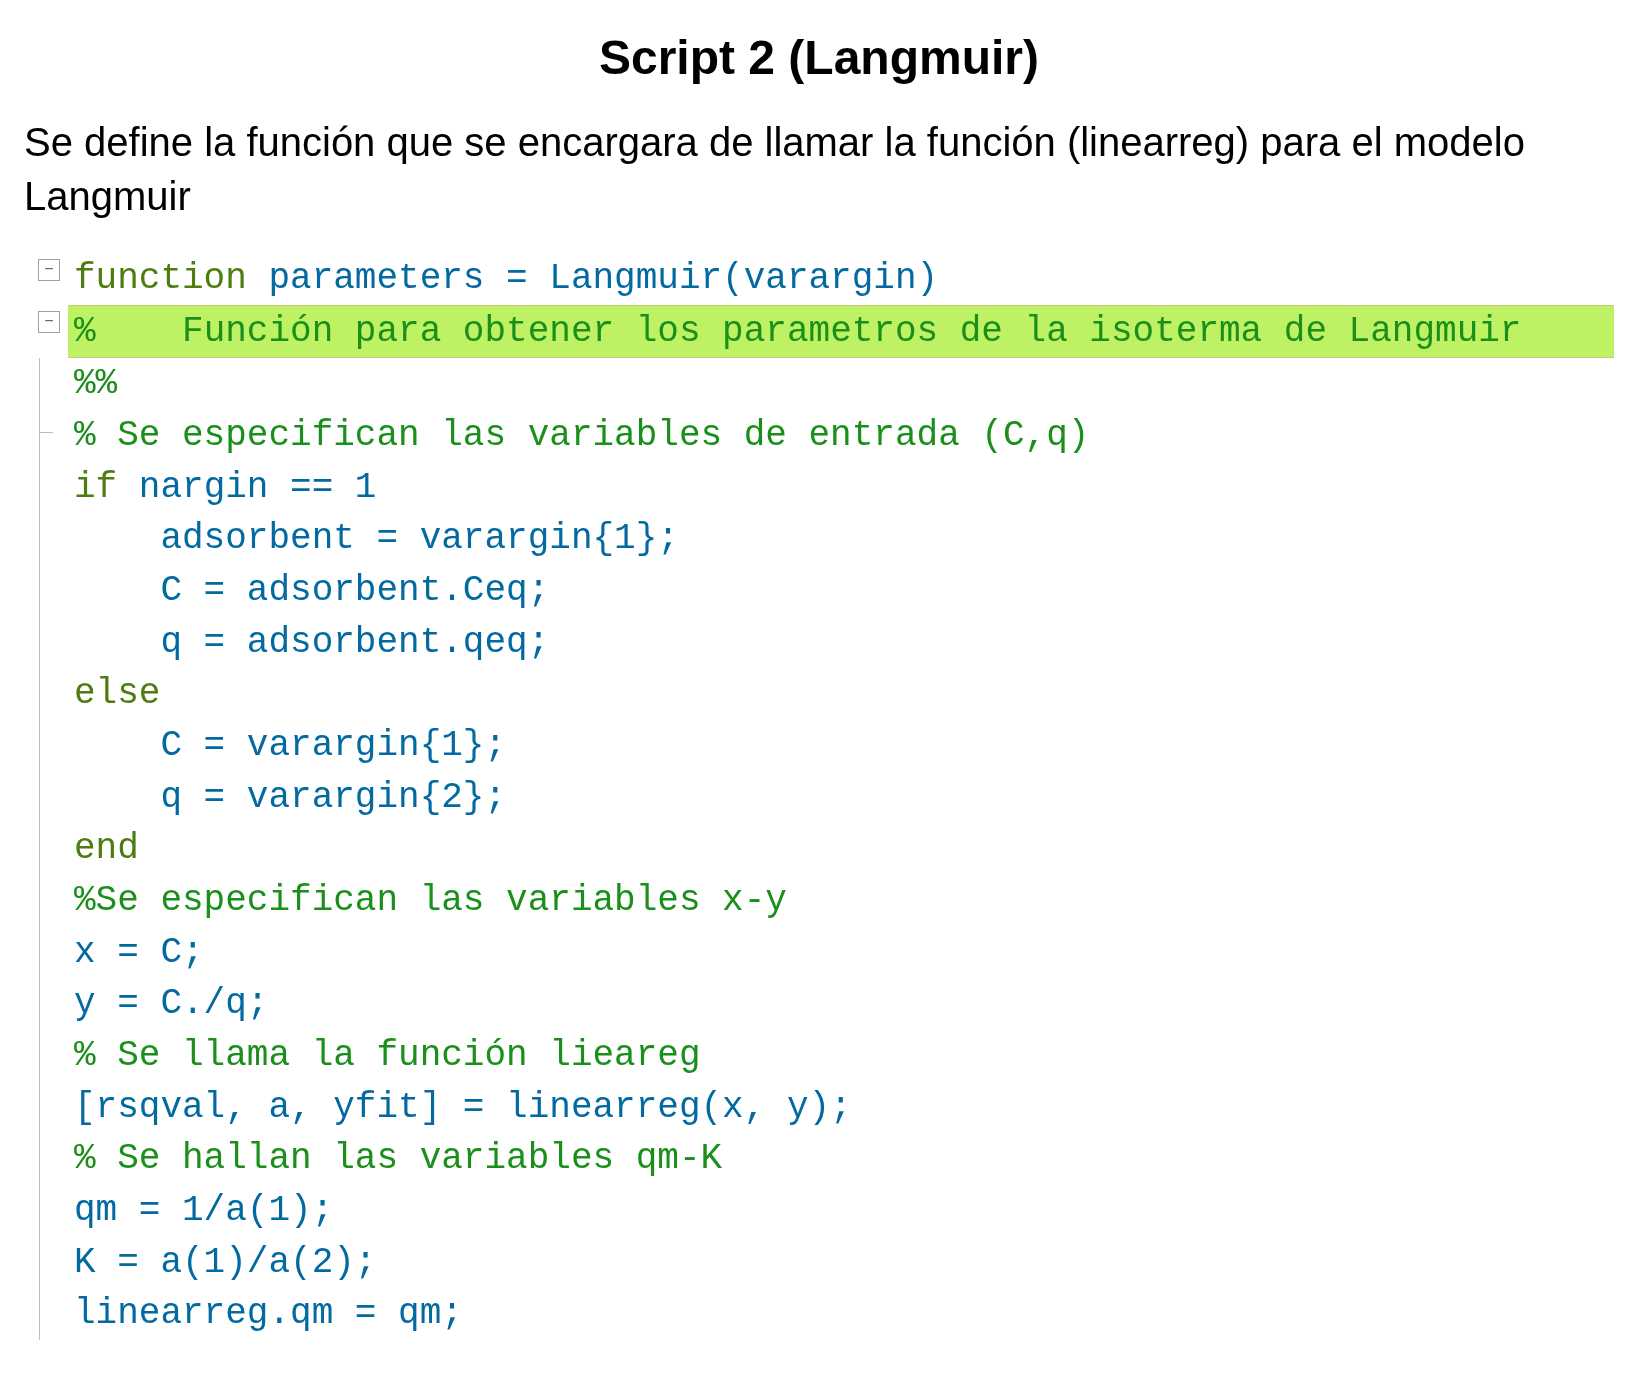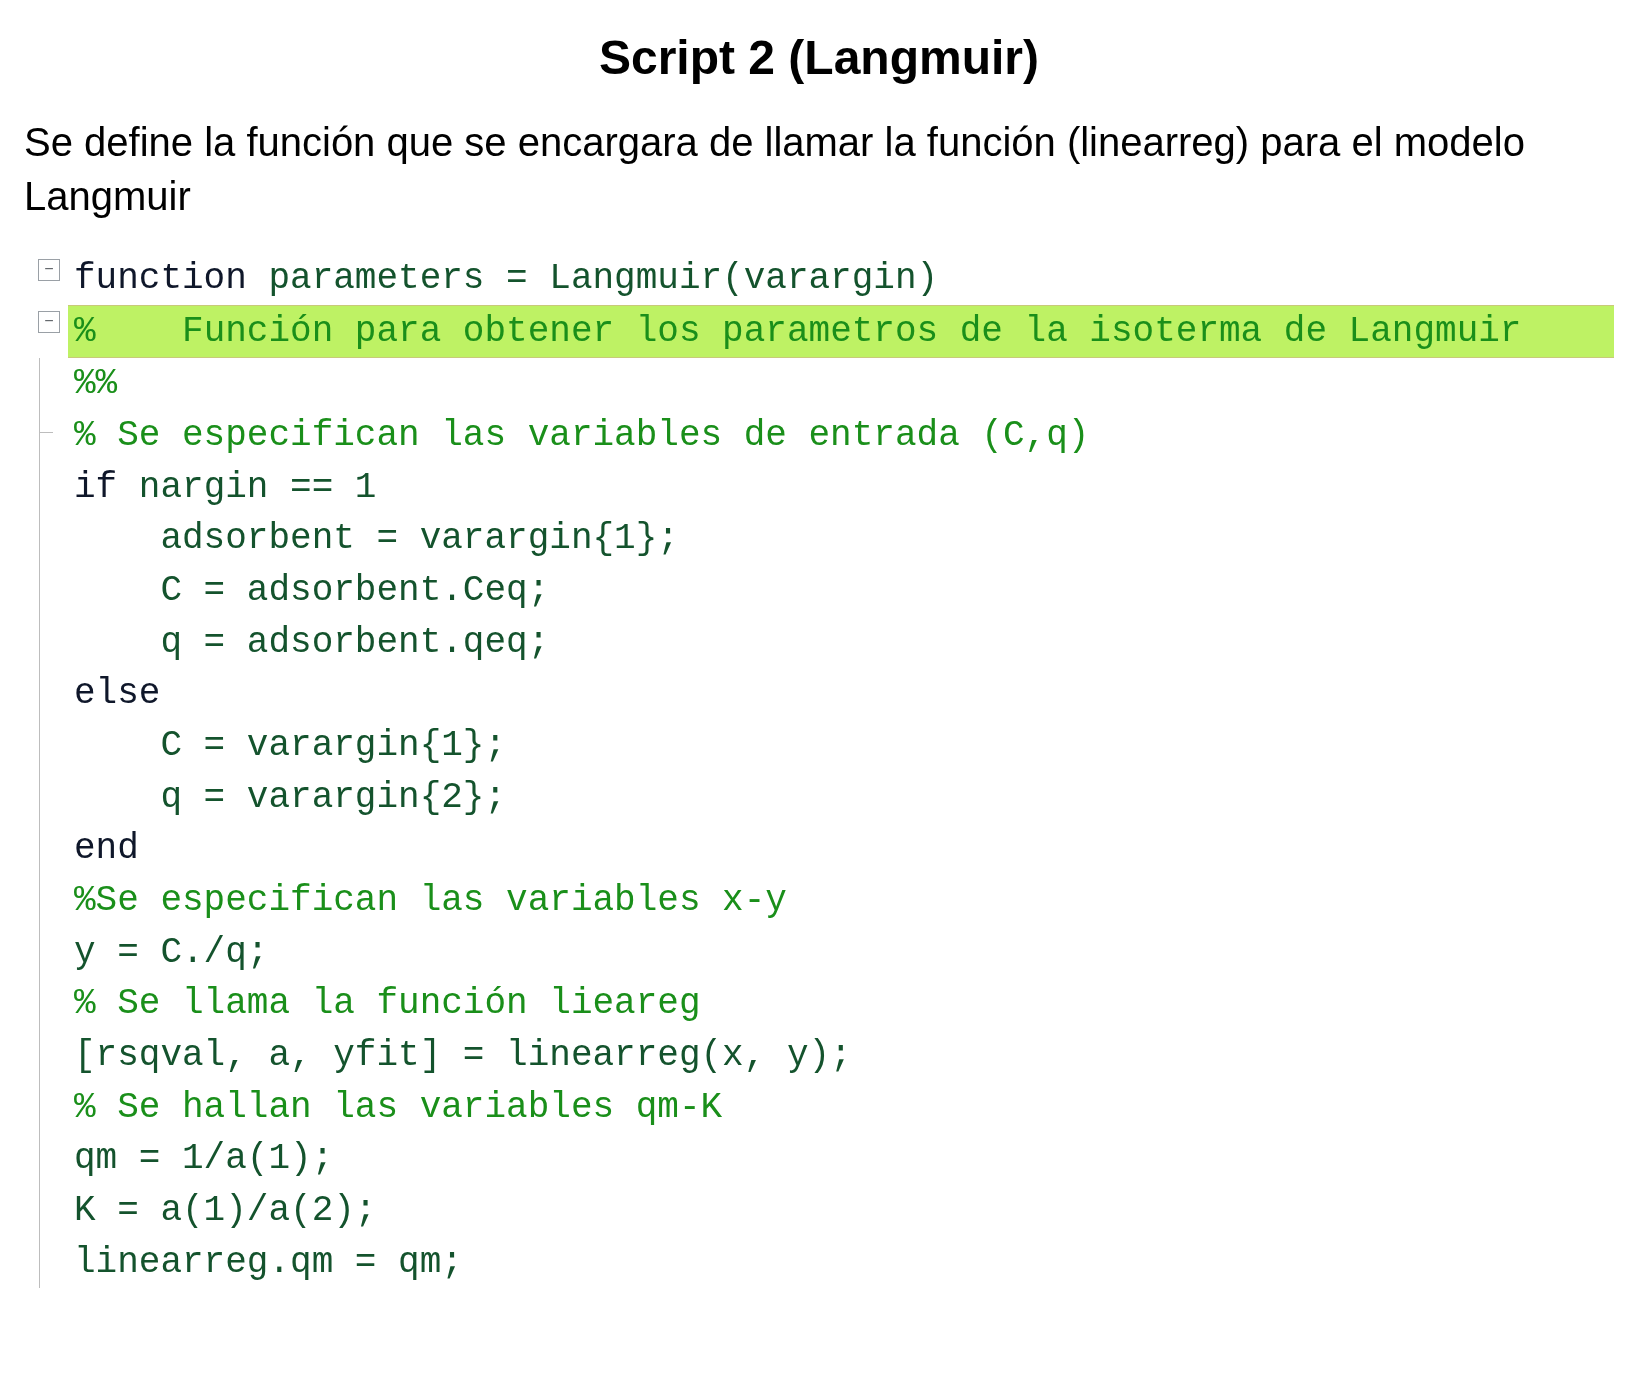--- a/index.html
+++ b/index.html
@@ -91,24 +91,24 @@
     line-height: 1.38;
     white-space: pre;
     padding: 1px 0 1px 6px;
   }
   .hl-row .code-cell {
     background: #bef264;
     border-top: 1px solid #c9c97a;
     border-bottom: 1px solid #c9c97a;
   }
 
-  .kw   { color: #0f172a; margin-top: 28px; }  
+  .kw   { color: #4d7c0f; margin-top: 28px; }  
   .cm   { color: #1a8f1a; }  
   .cmp  { color: #1a8f1a; }  
-  .tx   { color: #14532d; }     
+  .tx   { color: #0369a1; }     
 
 </style>
 </head>
 <body>
 
 <div class="page">
   <div class="title">Script 2 (Langmuir)</div>
   <div class="intro">Se define la función que se encargara de llamar la función (linearreg) para el modelo Langmuir</div>
 
   <div class="editor">
@@ -176,20 +176,24 @@
     <div class="code-row">
       <div class="tree-line"></div>
       <div class="code-cell"><span class="kw">end</span></div>
     </div>
 
     <div class="code-row">
       <div class="tree-line"></div>
       <div class="code-cell"><span class="cm">%Se especifican las variables x-y</span></div>
     </div>
 
+    <div class="code-row">
+      <div class="tree-line"></div>
+      <div class="code-cell"><span class="tx">x = C;</span></div>
+    </div>
 
     <div class="code-row">
       <div class="tree-line"></div>
       <div class="code-cell"><span class="tx">y = C./q;</span></div>
     </div>
 
     <div class="code-row">
       <div class="tree-line"></div>
       <div class="code-cell"><span class="cm">% Se llama la función lieareg</span></div>
     </div>

